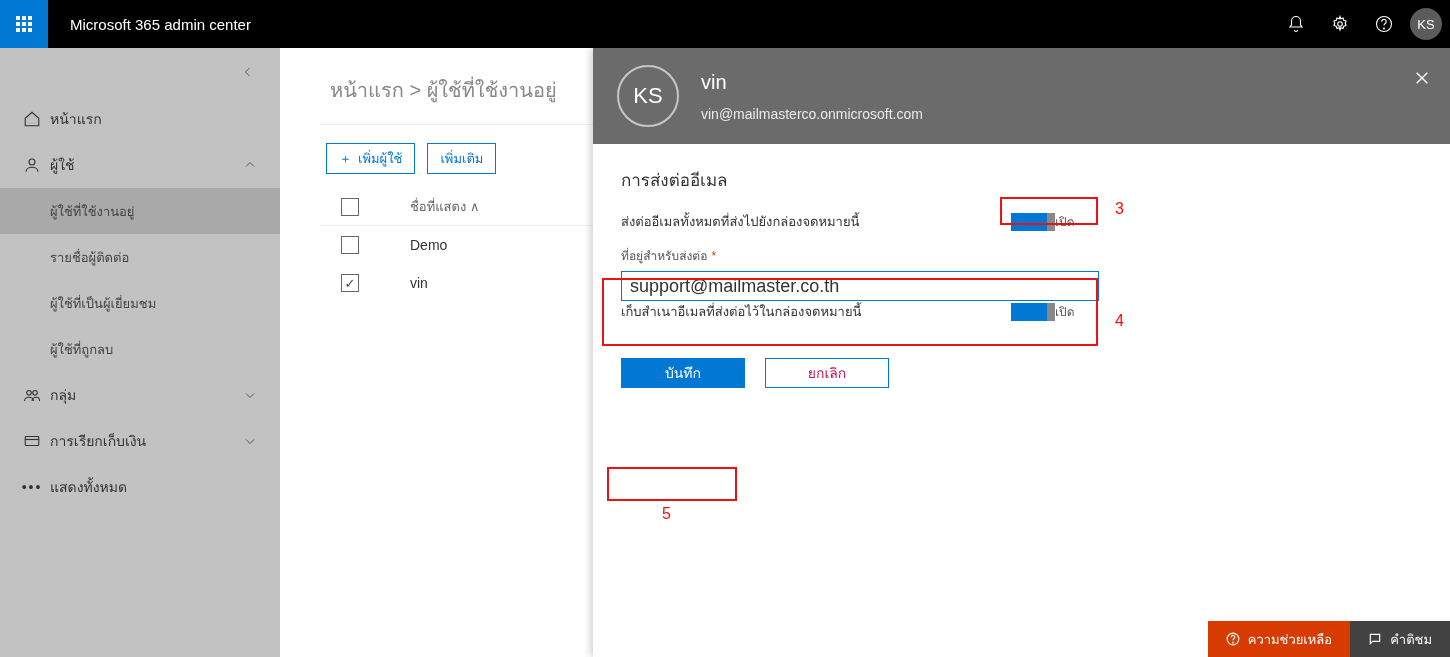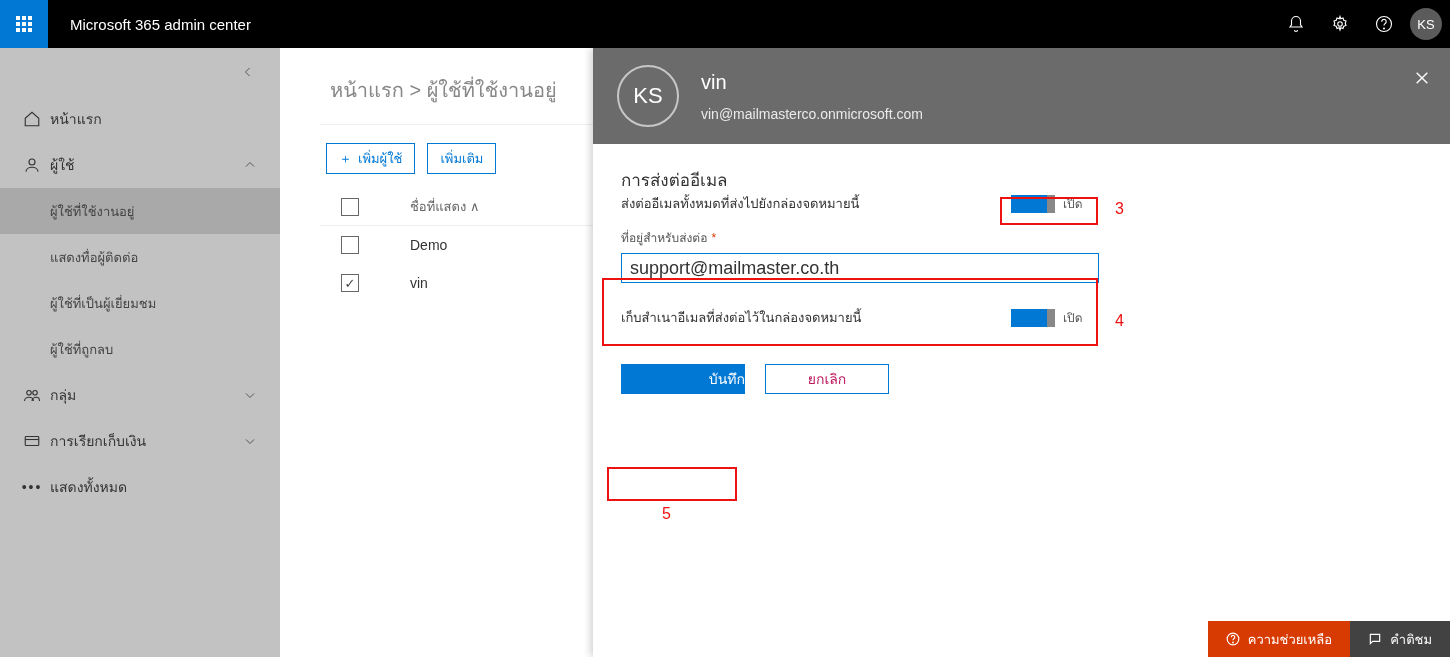--- a/index.html
+++ b/index.html
@@ -42,33 +42,33 @@
 
 
 .panel { position:absolute; top:48px; right:0; width:857px; bottom:0; background:#fff; box-shadow:-2px 0 8px rgba(0,0,0,.2); z-index:5; }
 .panel-head { height:96px; background:#6b6b6b; display:flex; align-items:center; padding:0 24px; position:relative; }
 .panel-avatar { width:62px; height:62px; border-radius:50%; border:2px solid #c7c7c7; display:flex; align-items:center; justify-content:center; color:#fff; font-size:22px; }
 .panel-title { margin-left:22px; }
 .panel-title .pname { color:#fff; font-size:20px; }
 .panel-title .pemail { color:#eaeaea; font-size:14px; margin-top:12px; }
 .panel-close { position:absolute; right:20px; top:22px; color:#fff; font-size:18px; }
 .panel-body { padding:22px 28px; font-size:14px; color:#333; }
-.section-title { font-size:17px; font-weight:400; }
+.section-title { font-size:17px; font-weight:400; margin-bottom:18px; }
 .ftoggle-row { display:flex; align-items:center; margin-bottom:14px; }
 .ftoggle-row .flabel { flex:0 0 390px; font-size:13px; }
-.toggle-wrap { display:flex; align-items:center; gap:8px; }
+.toggle-wrap { display:flex; align-items:center; }
 .toggle { width:44px; height:18px; background:#0078d4; position:relative; }
 .toggle::after { content:""; position:absolute; right:0; top:0; width:8px; height:18px; background:#888; }
 .tstate { font-size:12px; color:#555; }
 .hint { font-size:12px; color:#444; margin:4px 0 18px; }
 .field-label { font-size:12px; color:#555; margin-bottom:6px; }
 .field-label .req { color:#d83b01; margin-left:4px; }
 .text-input { width:478px; height:30px; border:1px solid #0078d4; padding:4px 8px; font-size:18px; color:#333; outline:none; }
 .btnrow2 { display:flex; gap:20px; margin-top:36px; }
-.primary-btn { width:124px; height:30px; background:#0078d4; color:#fff; border:none; font-size:14px;text-align:right; }
+.primary-btn { width:124px; height:30px; background:#0078d4; color:#fff; border:none; font-size:14px; }
 .sec-btn { width:124px; height:30px; background:#fff; color:#be185d; border:1px solid #0078d4; font-size:14px; }
 
 
 .mark { position:absolute; border:2px solid #e11; z-index:9; pointer-events:none; }
 .mnum { position:absolute; color:#e11; font-size:16px; z-index:10; pointer-events:none; }
 
 
 .footbtns { position:absolute; right:0; bottom:0; display:flex; z-index:7; }
 .footbtn { height:36px; display:flex; align-items:center; gap:8px; padding:0 18px; color:#fff; font-size:13px; }
 .footbtn.help { background:#d83b01; }
@@ -140,21 +140,21 @@
         </svg>
       </span>
     <span class="nlabel">ผู้ใช้</span>
     <span class="chev">
         <svg width="12" height="12" viewBox="0 0 24 24" fill="none" stroke="#555" stroke-width="2">
           <path d="M4 15l8-8 8 8"></path>
         </svg>
       </span>
   </div>
   <div class="nav-sub selected">ผู้ใช้ที่ใช้งานอยู่</div>
-  <div class="nav-sub">แสดงทื่อผู้ติดต่อ</div>
+  <div class="nav-sub">รายชื่อผู้ติดต่อ</div>
   <div class="nav-sub">ผู้ใช้ที่เป็นผู้เยี่ยมชม</div>
   <div class="nav-sub">ผู้ใช้ที่ถูกลบ</div>
   <div class="nav-row">
     <span class="nicon">
         <svg width="18" height="18" viewBox="0 0 24 24" fill="none" stroke="#333" stroke-width="1.5">
           <circle cx="8" cy="9" r="3"></circle>
           <circle cx="16" cy="9" r="3"></circle>
           <path d="M2 20c0-3 3-5 6-5s6 2 6 5M12 20c0-3 3-5 6-5s4 2 4 5"></path>
         </svg>
       </span>
@@ -244,21 +244,21 @@
       <div class="toggle-wrap">
         <div class="toggle"></div>
         <span class="tstate">เปิด</span>
       </div>
     </div>
 
 
     <div class="field-label"><span>ที่อยู่สำหรับส่งต่อ</span><span class="req">*</span></div>
     <input class="text-input" value="support@mailmaster.co.th" style="">
 
-    <div class="ftoggle-row" style="margin-top:24px;">
+    <div class="ftoggle-row" style="">
       <div class="flabel">เก็บสำเนาอีเมลที่ส่งต่อไว้ในกล่องจดหมายนี้</div>
       <div class="toggle-wrap">
         <div class="toggle"></div>
         <span class="tstate">เปิด</span>
       </div>
     </div>
 
     <div class="btnrow2">
       <button class="primary-btn">บันทึก</button>
       <button class="sec-btn">ยกเลิก</button>

